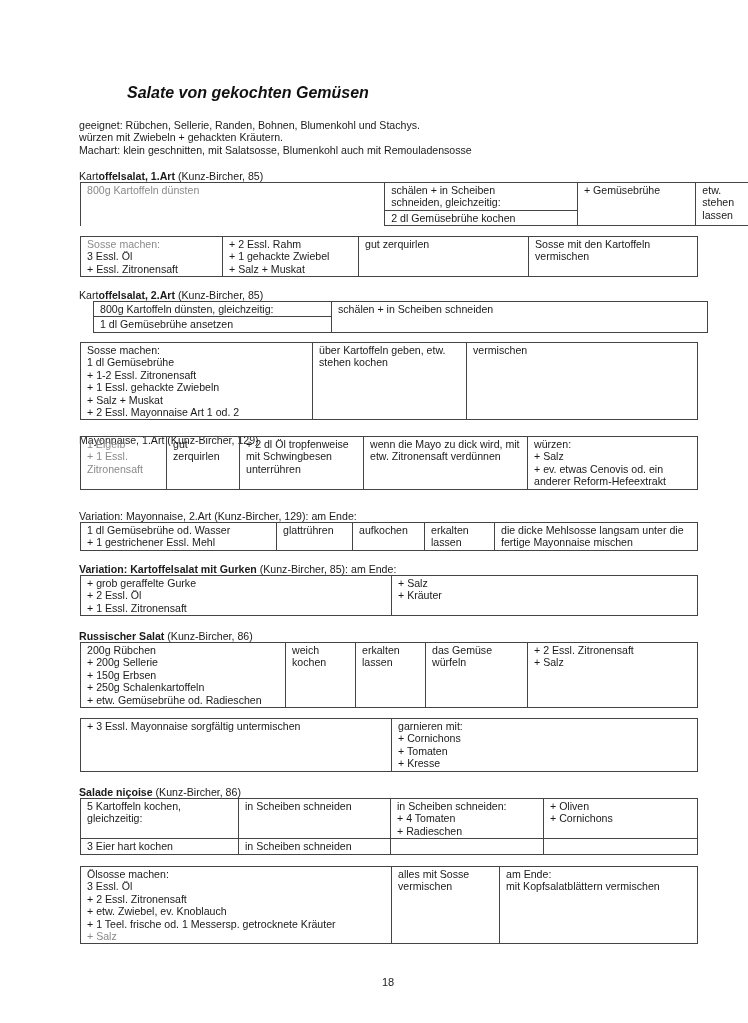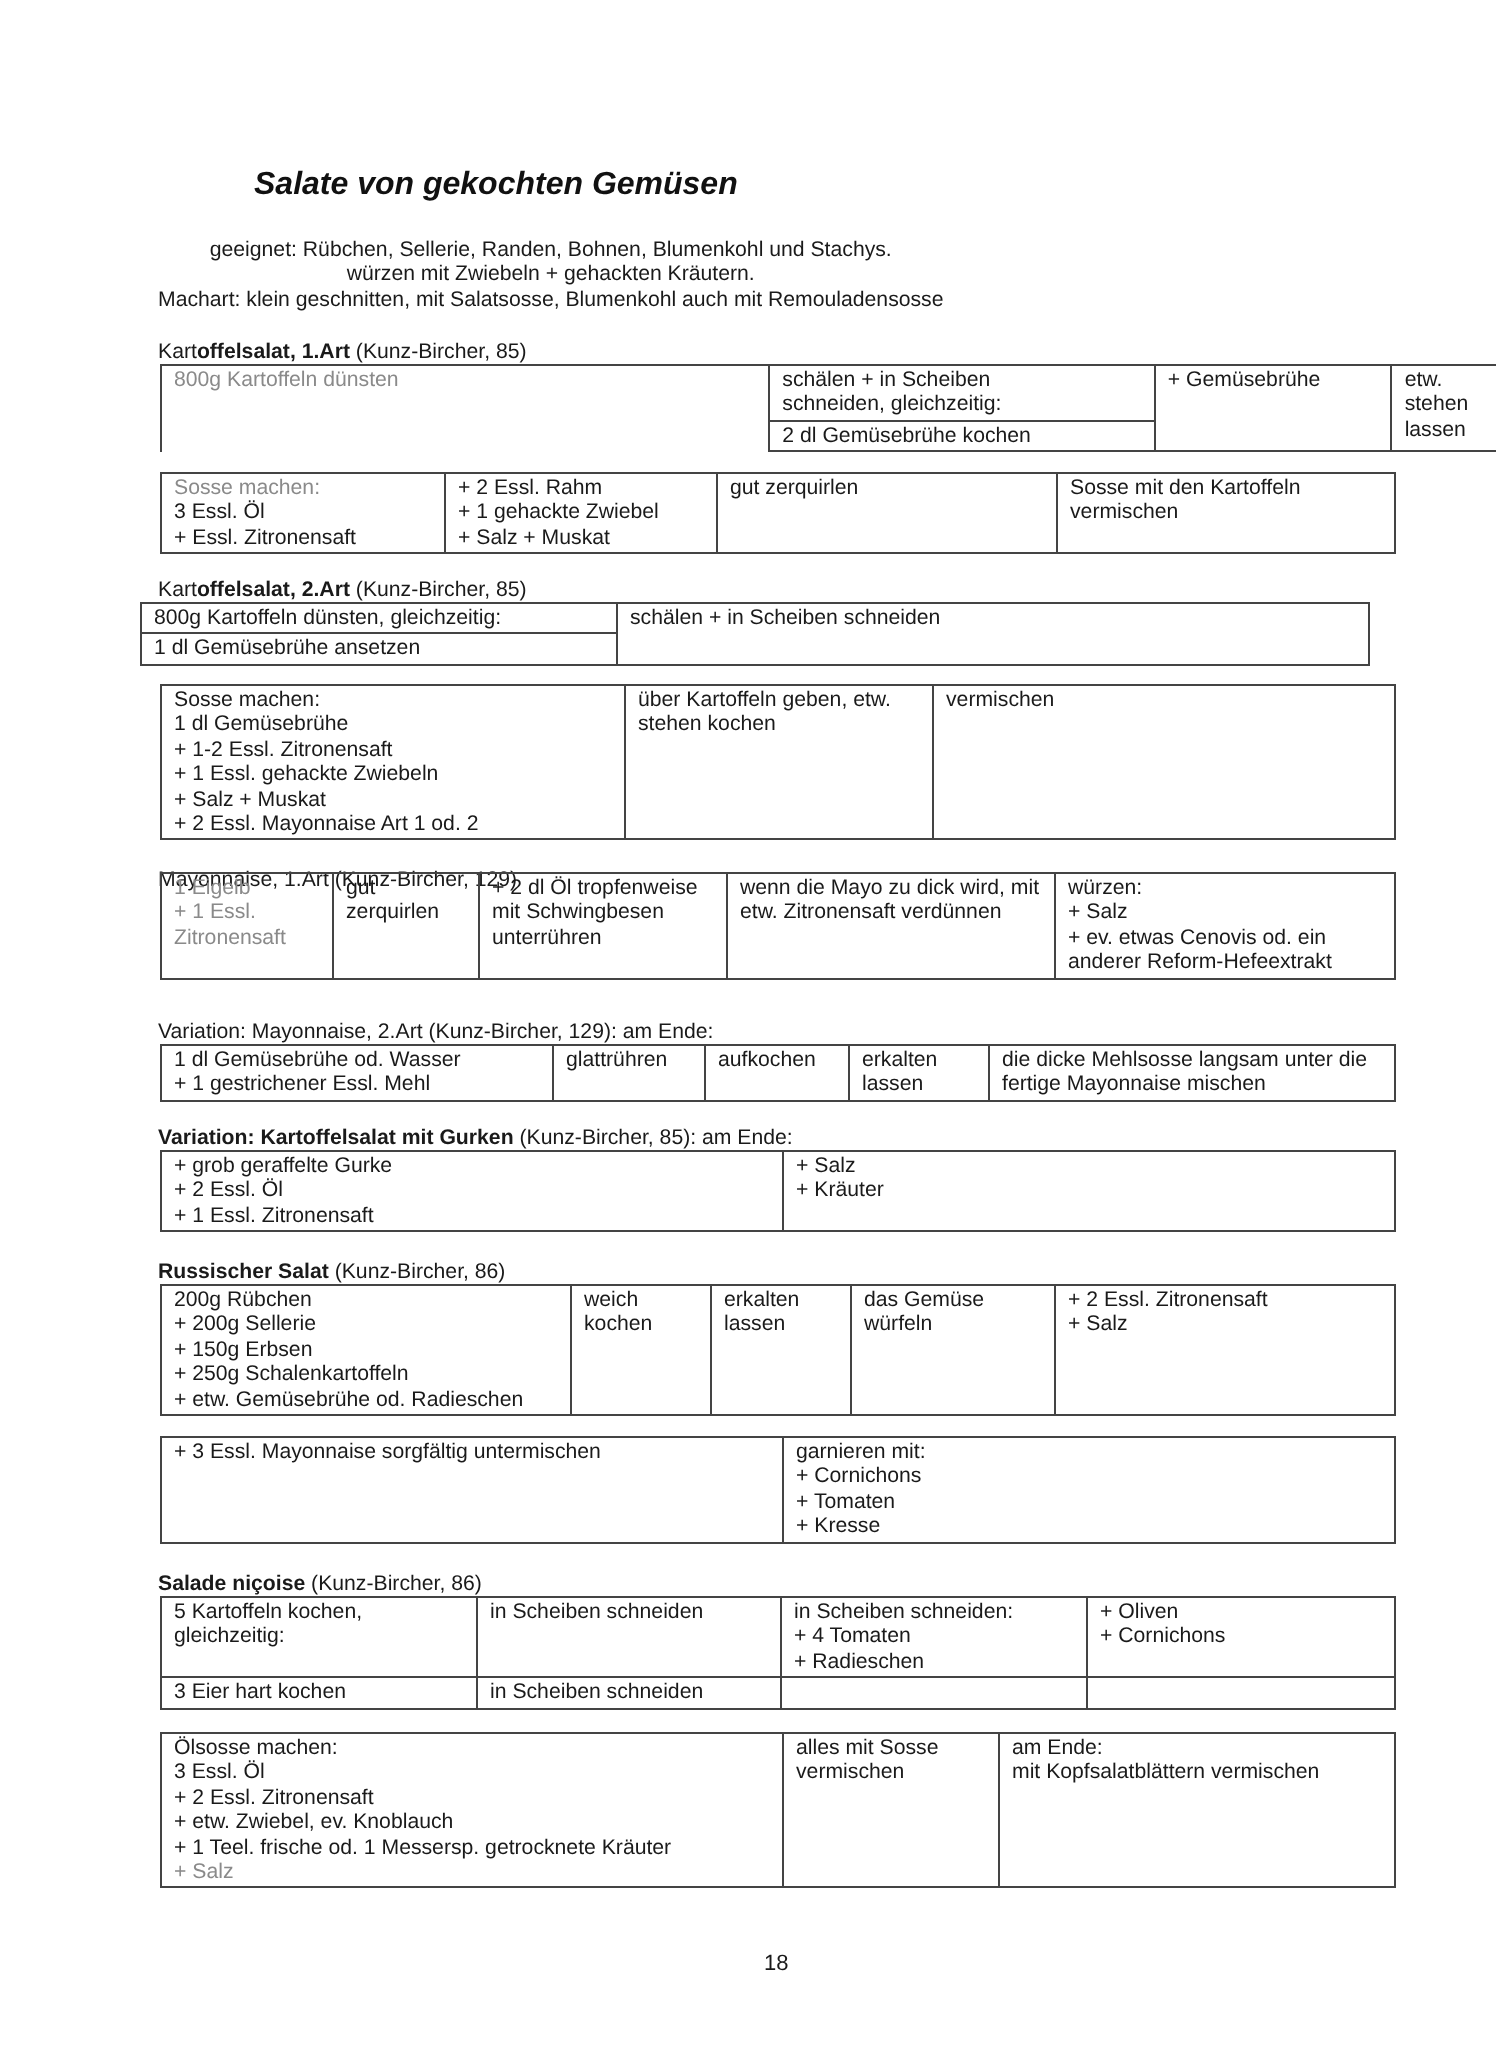--- a/index.html
+++ b/index.html
@@ -5,21 +5,21 @@
   html, body { margin: 0; padding: 0; background: #ffffff; }
   body {
     width: 748px; height: 1023px; position: relative; overflow: hidden;
     font-family: "Liberation Sans", sans-serif; color: #1a1a1a;
   }
   .page-title {
     position: absolute; left: 79px; top: 84px;
     font-size: 16px; font-weight: bold; font-style: italic; color: #111; margin-left: 48px;
   }
   .intro {
-    position: absolute; left: 79px; top: 119px; font-size: 10.6px; line-height: 12.3px; text-align: center;
+    position: absolute; left: 79px; top: 119px; font-size: 10.6px; line-height: 12.3px;
   }
   .sec-title { position: absolute; left: 79px; font-size: 10.6px; line-height: 12px; }
   .sec-title b { font-weight: bold; text-align: right; }
   table.rt {
     position: absolute; border-collapse: collapse; font-size: 10.6px; line-height: 12.4px;
     table-layout: fixed;
   }
   table.rt td {
     border: 1px solid #444; vertical-align: top; padding: 1px 4px 1px 6px;
   }
@@ -93,21 +93,21 @@
       <span class="line">Sosse mit den Kartoffeln</span>
       <span class="line">vermischen</span>
     </td>
   </tr>
 </tbody>
   </table>
 
 <div class="sec-title" style="top:289px">
   <span>Kart</span><b>offelsalat, 2.Art</b><span> (Kunz-Bircher, 85)</span>
 </div>
-<table class="rt" style="left:70px; top:301px; width:614px">
+<table class="rt" style="left:93px; top:301px; width:614px">
   <colgroup>
       <col style="width:238px">
       <col style="width:376px">
     </colgroup>
   <tbody>
       <tr>
     <td><span>800g Kartoffeln dünsten, gleichzeitig:</span></td>
     <td rowspan="2"><span>schälen + in Scheiben schneiden</span></td>
   </tr>
   <tr>

